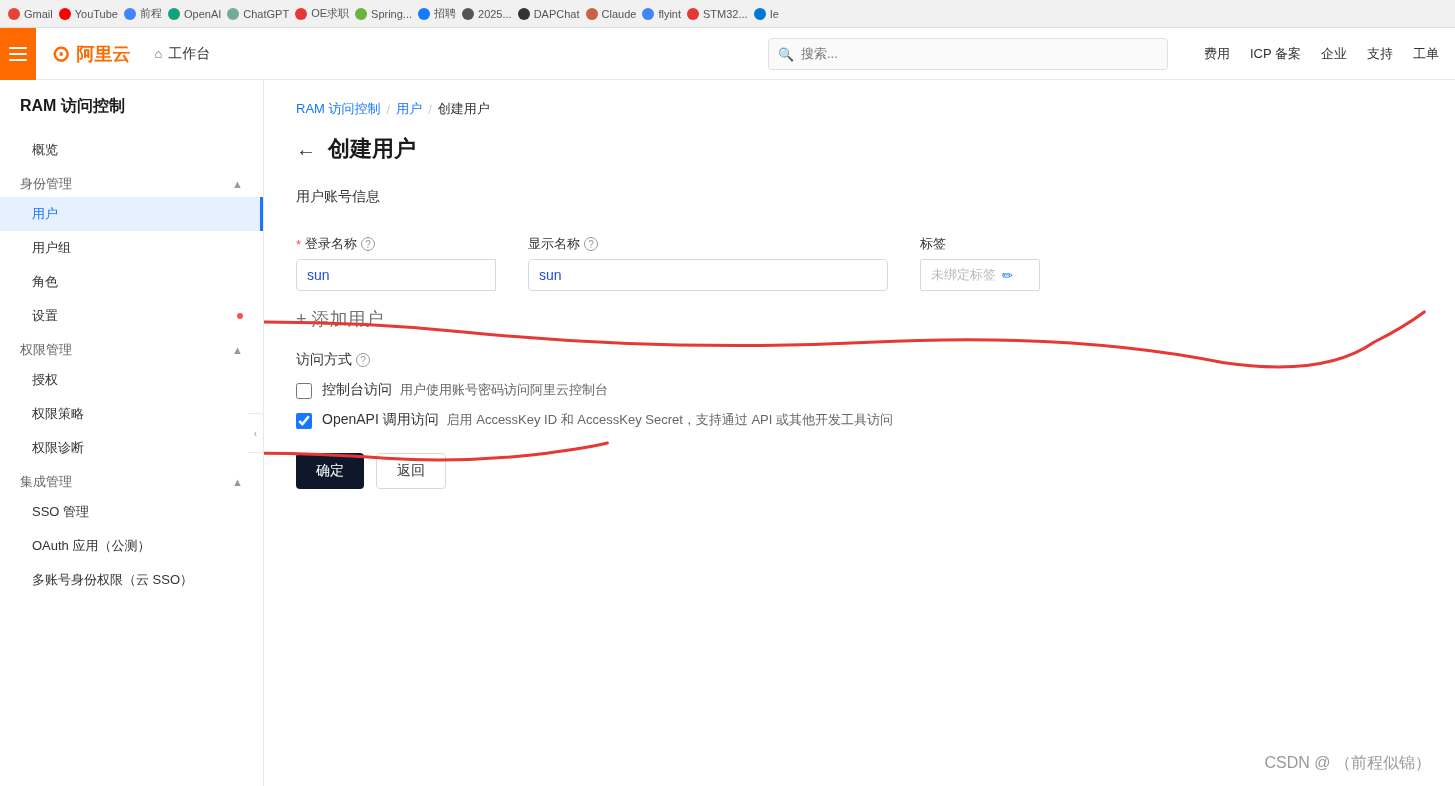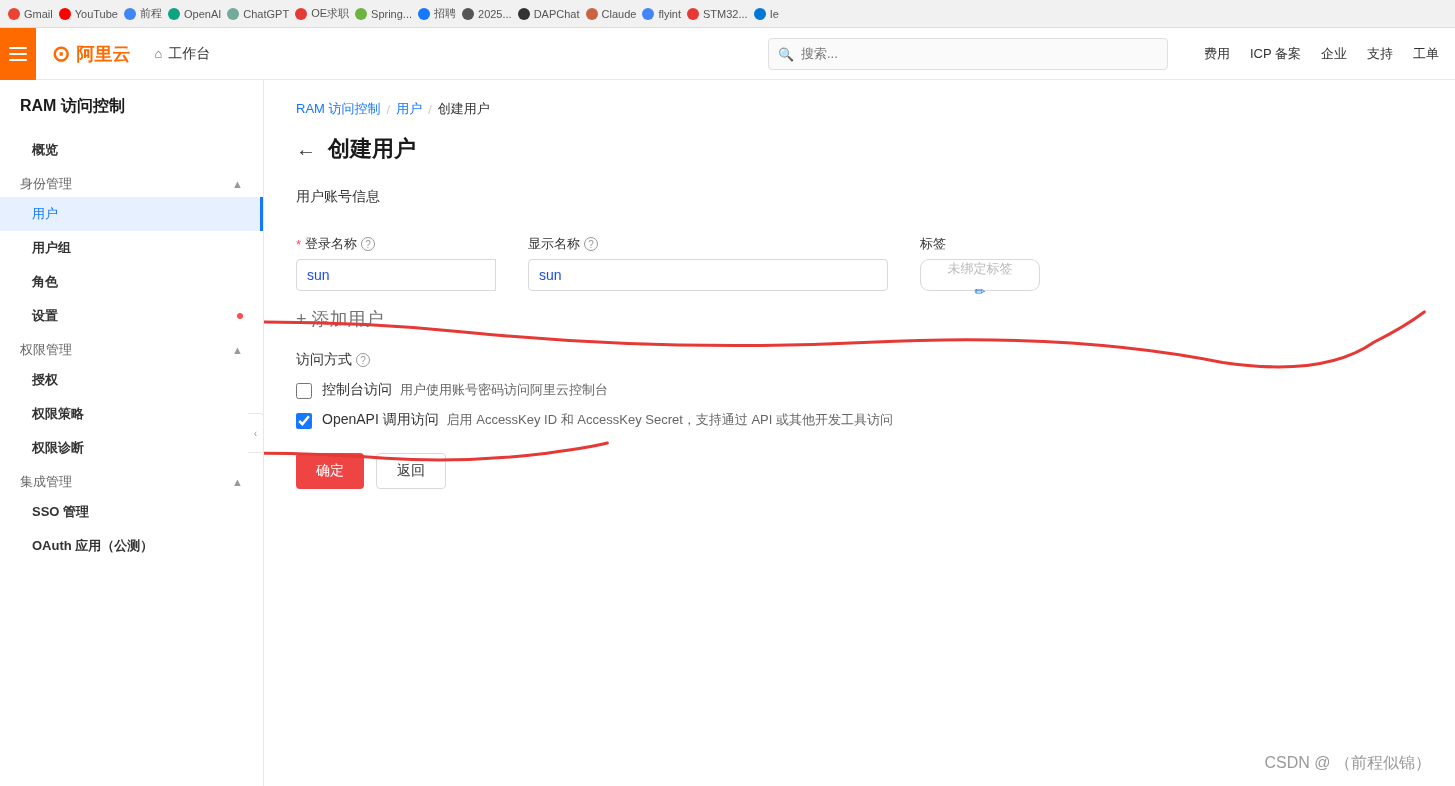--- a/index.html
+++ b/index.html
@@ -105,21 +105,21 @@
     .sidebar-section-label {
       font-size: 13px; color: #666;
       padding: 8px 20px 4px 20px;
       display: flex; align-items: center; justify-content: space-between;
       cursor: pointer;
     }
     .sidebar-section-label .chevron { font-size: 11px; color: #999; }
     .sidebar-item {
       padding: 8px 20px 8px 32px;
       font-size: 13px; color: #333; cursor: pointer;
-      display: flex; align-items: center; gap: 6px; font-weight: bold;
+      display: flex; align-items: center; gap: 6px;
     }
     .sidebar-item.active {
       background: #e6f0ff; color: #1677ff; font-weight: 500;
       border-right: 3px solid #1677ff;
     }
     .sidebar-dot {
       width: 6px; height: 6px; background: #ff4d4f;
       border-radius: 50%; display: inline-block;
     }
 
@@ -193,23 +193,22 @@
       background: #fafafa; padding: 0 10px;
       display: flex; align-items: center;
       font-size: 13px; color: #666; white-space: nowrap;
     }
     .field-input.has-suffix {
       border-radius: 4px 0 0 4px;
     }
     .tags-field {
       display: flex; align-items: center; gap: 6px;
       height: 32px; border: 1px solid #d9d9d9;
-      border-radius: 9px; padding: 0 10px;
+      border-radius: 2px; padding: 0 10px;
       min-width: 120px;
-      flex-direction: column;
     }
     .tags-field-text { font-size: 13px; color: #bbb; }
     .tags-edit-icon { color: #1677ff; cursor: pointer; font-size: 13px; }
 
     
     .add-user-row {
       margin: 12px 0;
     }
     .add-user-link {
       color: #737373; font-size: 18px; cursor: pointer;
@@ -236,21 +235,21 @@
     .checkbox-desc {
       font-size: 13px; color: #666; margin-left: 4px;
     }
 
     
     .btn-row {
       display: flex; gap: 12px; margin-top: 24px;
     }
     .btn-primary {
       height: 36px; padding: 0 20px;
-      background: #ef4444; color: #fff;
+      background: #0f172a; color: #fff;
       border: none; border-radius: 4px;
       font-size: 14px; cursor: pointer;
     }
     .btn-default {
       height: 36px; padding: 0 20px;
       background: #fff; color: #333;
       border: 1px solid #d9d9d9; border-radius: 4px;
       font-size: 14px; cursor: pointer;
     }
 
@@ -412,20 +411,23 @@
     <div class="sidebar-section-label">
       <span>集成管理</span>
       <span class="chevron">▲</span>
     </div>
     <div class="sidebar-item">
       <span>SSO 管理</span>
     </div>
     <div class="sidebar-item">
       <span>OAuth 应用（公测）</span>
     </div>
+    <div class="sidebar-item">
+      <span>多账号身份权限（云 SSO）</span>
+    </div>
 
     <div class="collapse-toggle">‹</div>
   </aside>
 
   <main class="main-content">
     <div class="content-inner" style="position:relative;">
 
       <div class="breadcrumb">
         <span class="breadcrumb-link">RAM 访问控制</span>
         <span class="breadcrumb-sep">/</span>

